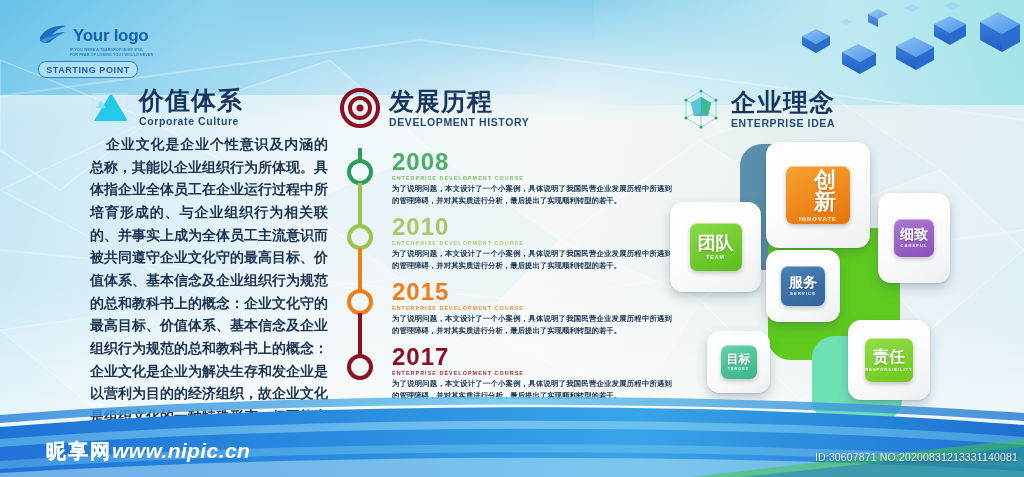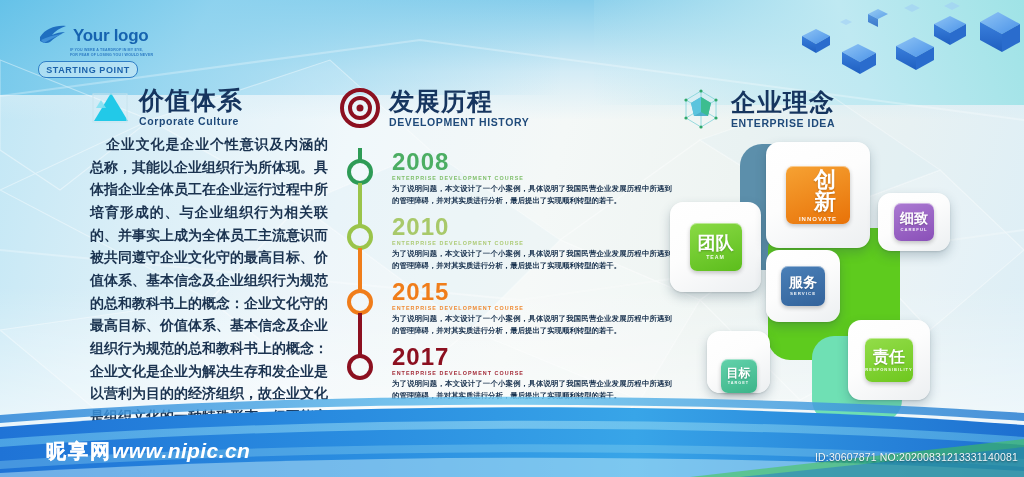--- a/index.html
+++ b/index.html
@@ -404,35 +404,35 @@
       </div>
     </div>
 
     <div class="card" style="left:106px;top:2px;width:104px;height:106px;">
       <div class="chip" style="width:64px;height:58px;background:linear-gradient(160deg,#f6a233,#e87208);">
         <div class="chip-zh" style="font-size:22px;margin-left:28px;">创新</div>
         <div class="chip-en" style="font-size:6px;">INNOVATE</div>
       </div>
     </div>
 
-    <div class="card" style="left:218px;top:53px;width:72px;height:58px;">
+    <div class="card" style="left:218px;top:53px;width:72px;height:90px;">
       <div class="chip" style="width:40px;height:38px;background:linear-gradient(160deg,#ab7ad2,#8a50b8);">
         <div class="chip-zh" style="font-size:14px;">细致</div>
         <div class="chip-en" style="font-size:4.2px;">CAREFUL</div>
       </div>
     </div>
 
     <div class="card" style="left:106px;top:110px;width:74px;height:72px;">
       <div class="chip" style="width:44px;height:40px;background:linear-gradient(160deg,#4a80b8,#33639b);">
         <div class="chip-zh" style="font-size:14px;">服务</div>
         <div class="chip-en" style="font-size:4.4px;">SERVICE</div>
       </div>
     </div>
 
-    <div class="card" style="left:47px;top:191px;width:63px;height:62px;align-items:flex-end;">
+    <div class="card" style="left:47px;top:191px;width:63px;height:62px;">
       <div class="chip" style="width:36px;height:34px;background:linear-gradient(160deg,#63d2ab,#3cb489);">
         <div class="chip-zh" style="font-size:12px;">目标</div>
         <div class="chip-en" style="font-size:3.8px;">TARGET</div>
       </div>
     </div>
 
     <div class="card" style="left:188px;top:180px;width:82px;height:80px;">
       <div class="chip" style="width:48px;height:44px;background:linear-gradient(160deg,#93dd4a,#6ec71e);">
         <div class="chip-zh" style="font-size:16px;">责任</div>
         <div class="chip-en" style="font-size:4px;">RESPONSIBILITY</div>

